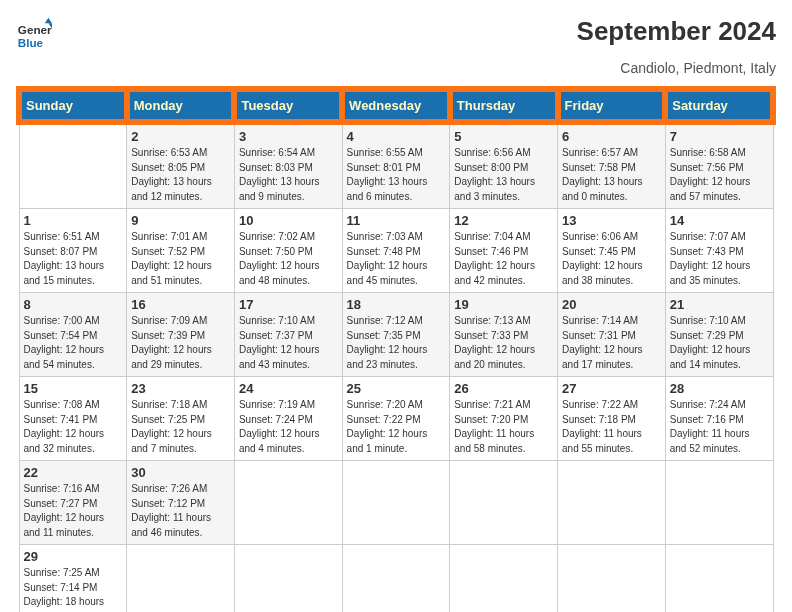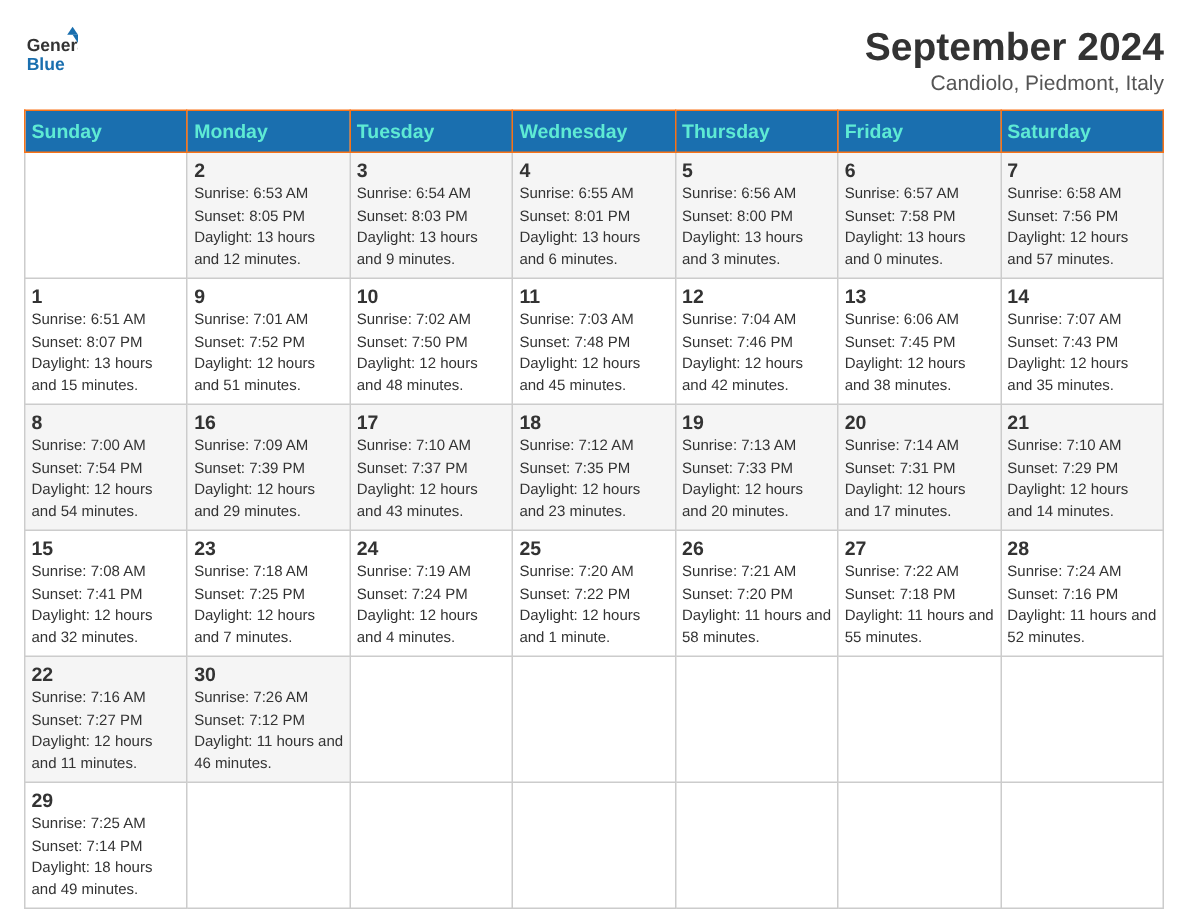--- a/index.html
+++ b/index.html
@@ -29,34 +29,35 @@
       text-align: right;
     }
     .month-title {
       font-size: 26px;
       font-weight: bold;
       color: #333;
     }
     .subtitle {
       font-size: 14px;
       color: #555;
+      margin-top: 13px;
     }
     table {
       width: 100%;
       border-collapse: collapse;
       table-layout: fixed;
     }
     thead tr th {
       background-color: #1a6faf;
-      color: #5eead4;
+      color: #fef9c3;
       font-size: 13px;
       font-weight: bold;
       padding: 6px 4px;
       text-align: left;
-      border: 1px solid #f97316;
+      border: 6px solid #f97316;
     }
     tbody tr td {
       vertical-align: top;
       border: 1px solid #ccc;
       padding: 4px 4px;
       font-size: 10px;
       color: #333;
       background: #fff;
       height: 80px;
     }

